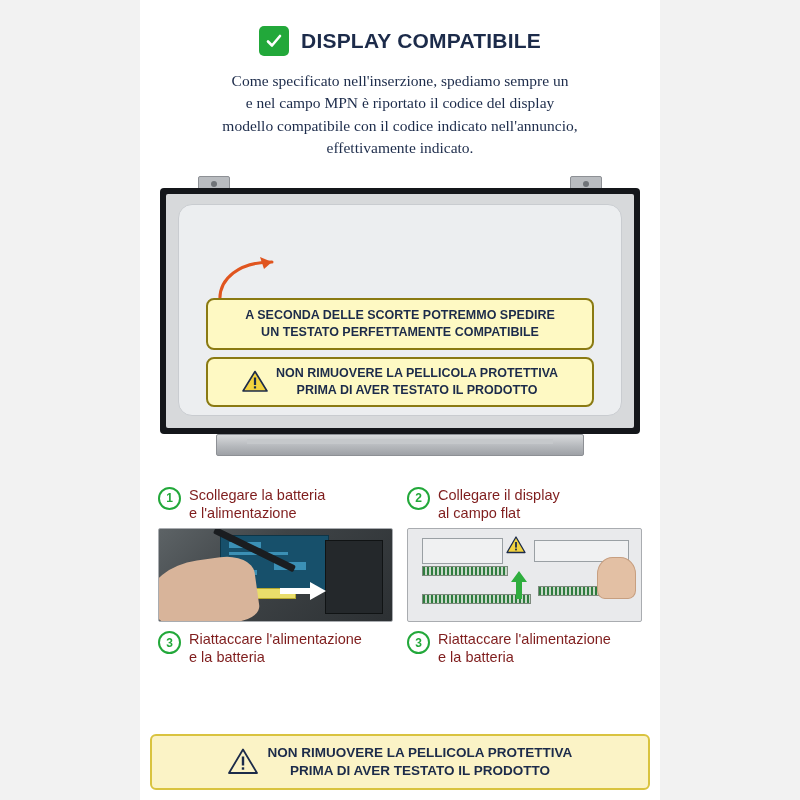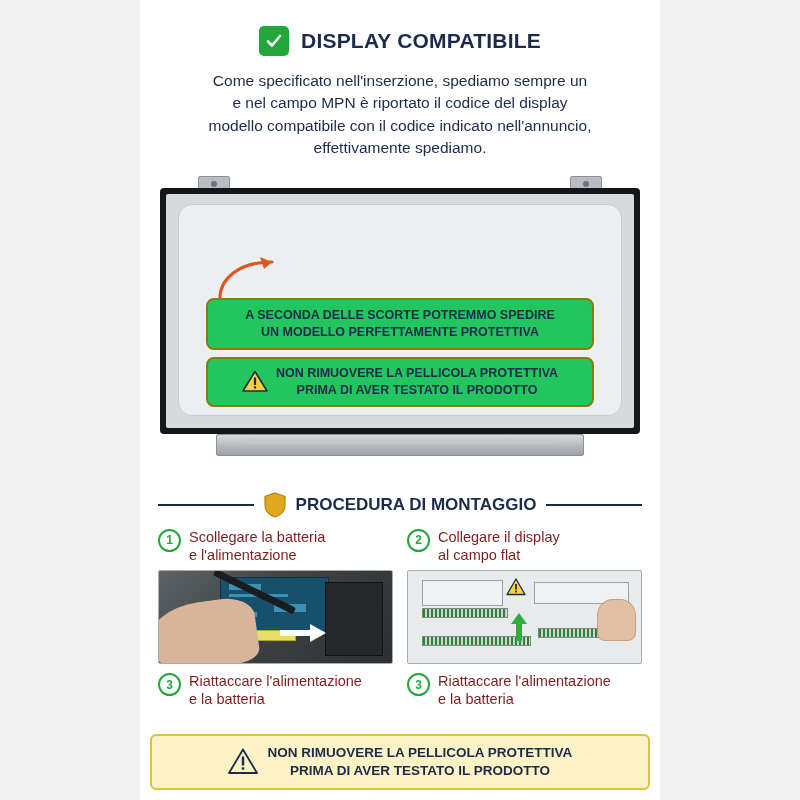--- a/index.html
+++ b/index.html
@@ -63,20 +63,21 @@
     color: #1c2b4a;
     letter-spacing: 0.2px;
   }
 
   .intro {
     margin: 14px 22px 0 22px;
     text-align: center;
     font-size: 15.5px;
     line-height: 1.45;
     color: #1c2b4a;
+    font-family: Liberation Serif, serif;
   }
 
   
   .screen-wrap {
     position: relative;
     margin: 16px 16px 0 16px;
     height: 300px;
   }
   .tab {
     position: absolute;
@@ -126,21 +127,21 @@
     right: 12px;
     bottom: 12px;
     background: #eceef0;
     border-radius: 14px;
     border: 1px solid #c9ccd0;
   }
   .callout {
     position: absolute;
     left: 40px;
     right: 40px;
-    background: #22c55e;
+    background: #fef9c3;
     border: 2px solid #8a7a12;
     border-radius: 8px;
     text-align: center;
     color: #1c2b4a;
     font-weight: bold;
     font-size: 12.5px;
     line-height: 1.35;
     padding: 7px 6px;
     box-sizing: border-box;
   }
@@ -379,66 +380,58 @@
           <path d="M4 10.5 L8 14.5 L16 5" fill="none" stroke="#ffffff" stroke-width="2.6" stroke-linecap="round" stroke-linejoin="round"></path>
         </svg>
       </span>
       <span class="header-title">DISPLAY COMPATIBILE</span>
     </div>
 
     <div class="intro">
       <div>Come specificato nell'inserzione, spediamo sempre un</div>
       <div>e nel campo MPN è riportato il codice del display</div>
       <div>modello compatibile con il codice indicato nell'annuncio,</div>
-      <div>effettivamente spediamo.</div>
+      <div>effettivamente indicato.</div>
     </div>
 
     <div class="screen-wrap">
       <div class="tab left"></div>
       <div class="tab right"></div>
 
       <div class="screen-frame">
         <div class="screen-inner">
           <div class="screen-glass"></div>
 
           <svg class="arrow-curve" viewBox="0 0 70 48">
             <path d="M6 46 C4 22, 26 6, 58 6" fill="none" stroke="#e0551f" stroke-width="3" stroke-linecap="round"></path>
             <path d="M58 6 L46 1 L50 13 Z" fill="#e0551f"></path>
           </svg>
 
           <div class="callout one">
             <div>A SECONDA DELLE SCORTE POTREMMO SPEDIRE</div>
-            <div>UN MODELLO PERFETTAMENTE PROTETTIVA</div>
+            <div>UN TESTATO PERFETTAMENTE COMPATIBILE</div>
           </div>
 
           <div class="callout two">
             <svg width="26" height="23" viewBox="0 0 26 23">
               <path d="M13 1.5 L25 21 L1 21 Z" fill="#f2d23f" stroke="#1c2b4a" stroke-width="1.6" stroke-linejoin="round"></path>
               <rect x="11.9" y="7.5" width="2.2" height="7.5" fill="#1c2b4a"></rect>
               <rect x="11.9" y="16.3" width="2.2" height="2.2" fill="#1c2b4a"></rect>
             </svg>
             <span class="txt">
               <span>NON RIMUOVERE LA PELLICOLA PROTETTIVA</span><br>
               <span>PRIMA DI AVER TESTATO IL PRODOTTO</span>
             </span>
           </div>
         </div>
       </div>
 
       <div class="screen-bottom"></div>
     </div>
 
-    <div class="section-head">
-      <span class="rule"></span>
-      <svg class="shield" viewBox="0 0 22 26">
-        <path d="M11 1 L21 4.5 V13 C21 19.5 16 23.5 11 25 C6 23.5 1 19.5 1 13 V4.5 Z" fill="#e0a81e" stroke="#b3820f" stroke-width="1.2"></path>
-      </svg>
-      <span class="section-title">PROCEDURA DI MONTAGGIO</span>
-      <span class="rule"></span>
-    </div>
 
     <div class="steps">
 
       <div>
         <div class="step">
           <span class="step-num">1</span>
           <span class="step-text">
             <span>Scollegare la batteria</span><br>
             <span>e l'alimentazione</span>
           </span>

